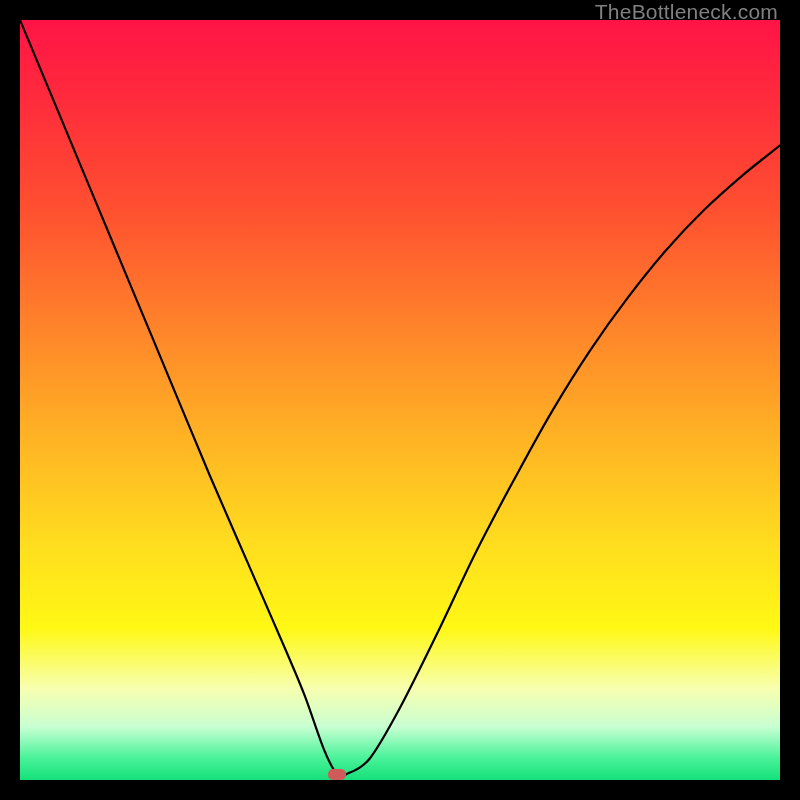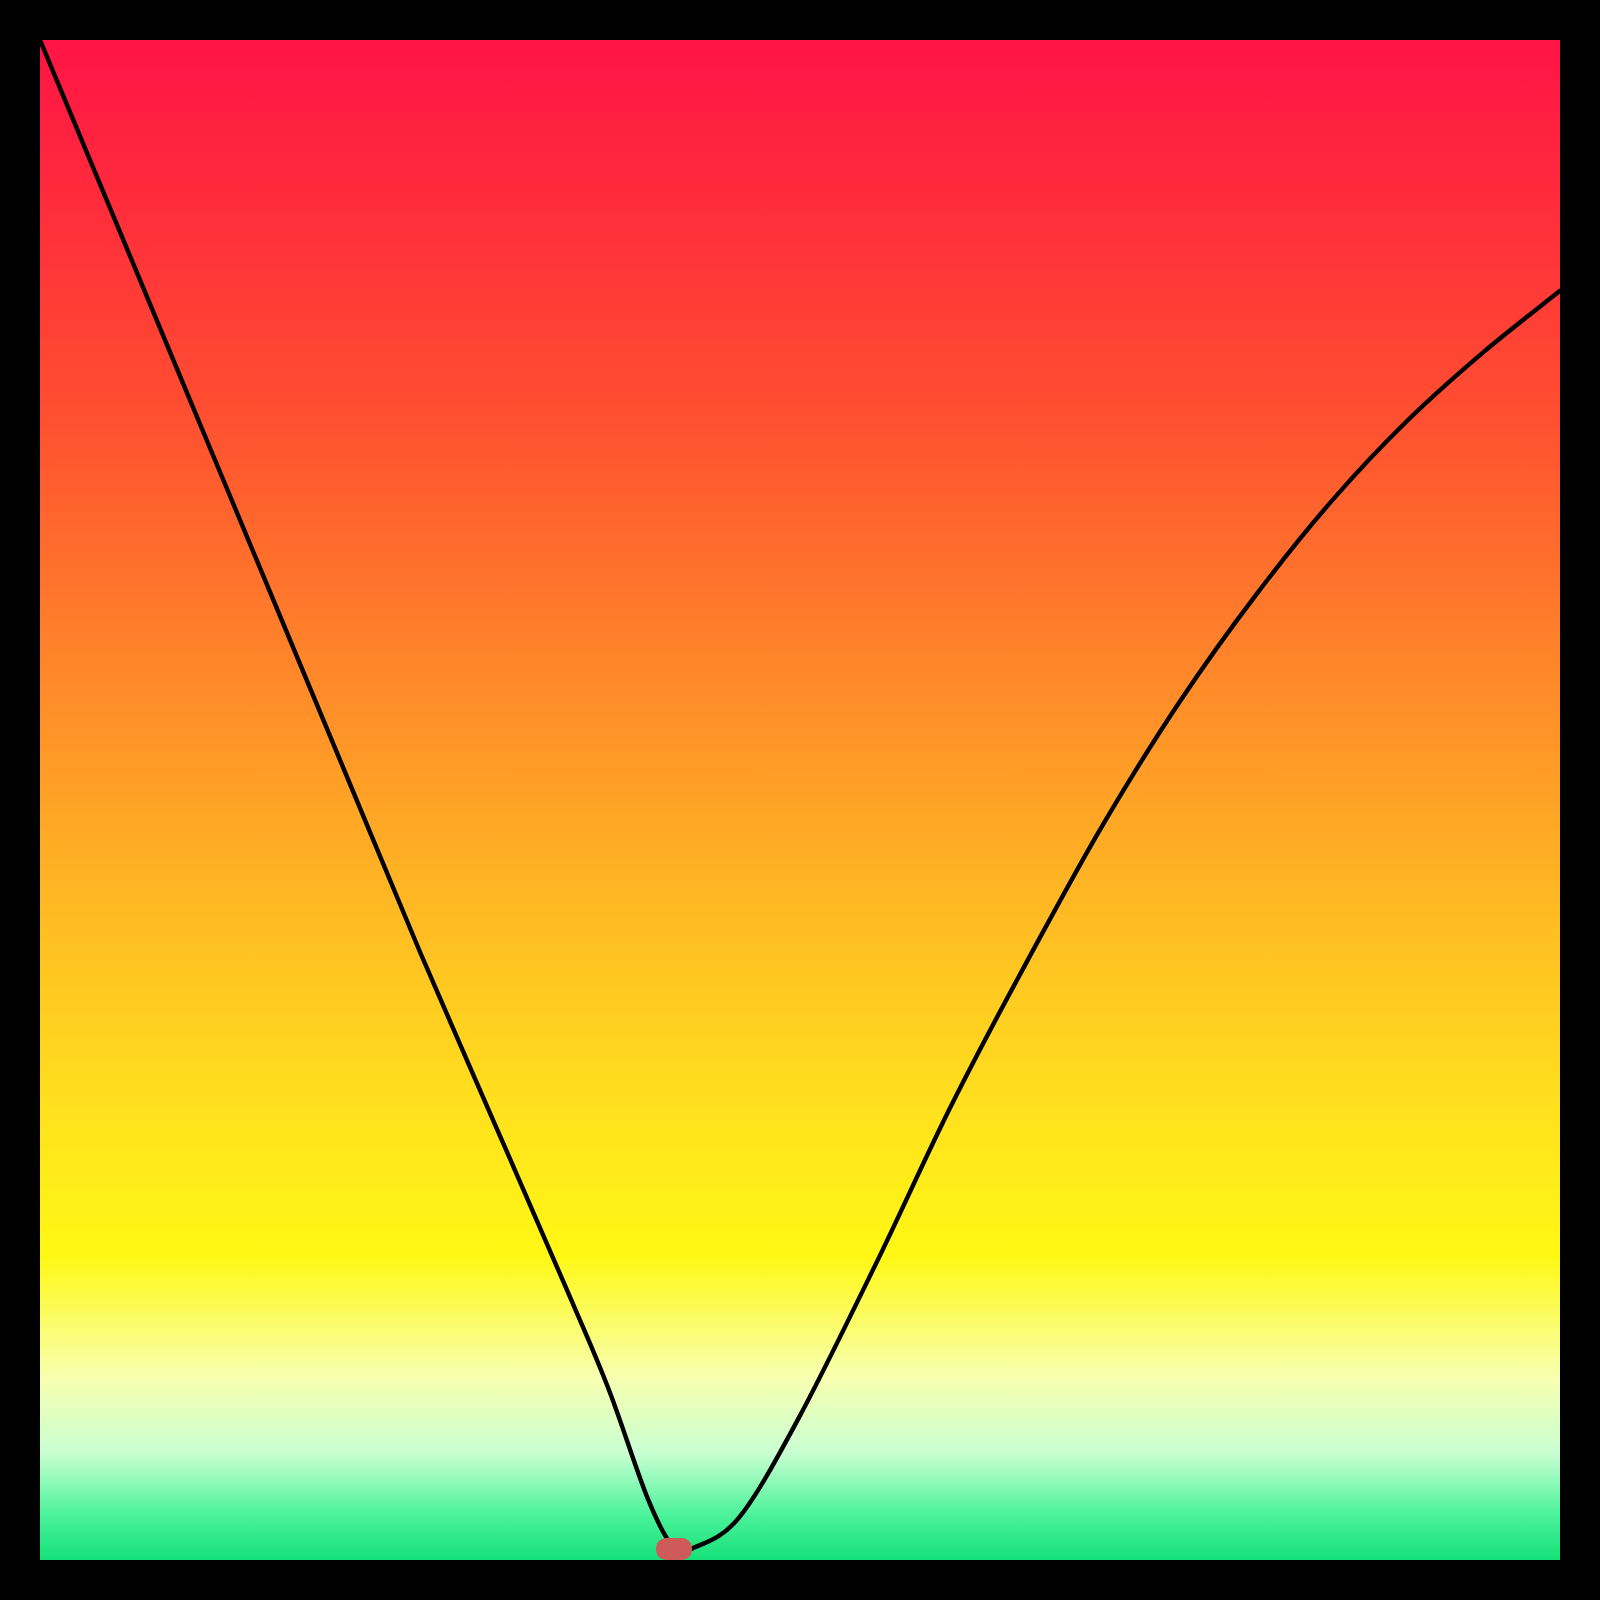--- a/index.html
+++ b/index.html
@@ -60,20 +60,21 @@
     height: 11px;
     border-radius: 5px;
     background: #cf5a5a;
   }
 </style>
 </head>
 <body>
 
 <div class="frame">
 
+  <div class="watermark">TheBottleneck.com</div>
 
   <div class="plot-area">
 
     <svg class="curve" viewBox="0 0 760 760" preserveAspectRatio="none">
       <path fill="none" stroke="#000" stroke-width="2.2" stroke-linecap="round" d="M 0.0 0.0 C 6.3 15.2, 25.3 60.8, 38.0 91.2 C 50.7 121.6, 63.3 152.0, 76.0 182.4 C 88.7 212.8, 101.3 243.2, 114.0 273.6 C 126.7 304.0, 139.3 334.4, 152.0 364.8 C 164.7 395.2, 177.3 426.2, 190.0 456.0 C 202.7 485.8, 215.3 514.3, 228.0 543.4 C 240.7 572.5, 256.5 608.6, 266.0 630.8 C 275.5 653.0, 278.7 659.9, 285.0 676.4 C 291.3 692.9, 298.7 716.7, 304.0 729.6 C 309.3 742.5, 313.1 749.9, 316.9 753.9 C 320.7 758.0, 321.4 756.5, 326.8 753.9 C 332.2 751.4, 340.7 749.7, 349.6 738.7 C 358.5 727.7, 368.6 709.0, 380.0 687.8 C 391.4 666.6, 405.3 637.8, 418.0 611.8 C 430.7 585.8, 443.3 557.3, 456.0 532.0 C 468.7 506.7, 481.3 483.2, 494.0 459.8 C 506.7 436.4, 519.3 412.9, 532.0 391.4 C 544.7 369.9, 557.3 349.6, 570.0 330.6 C 582.7 311.6, 595.3 294.1, 608.0 277.4 C 620.7 260.7, 633.3 244.8, 646.0 230.3 C 658.7 215.7, 671.3 202.4, 684.0 190.0 C 696.7 177.6, 709.3 166.6, 722.0 155.8 C 734.7 145.0, 753.7 130.5, 760.0 125.4" id="curve-path"></path>
     </svg>
 
     <div class="marker" id="marker" style="left: 307.92px; top: 748.92px; background: rgb(207, 90, 90);"></div>
 
   </div>

